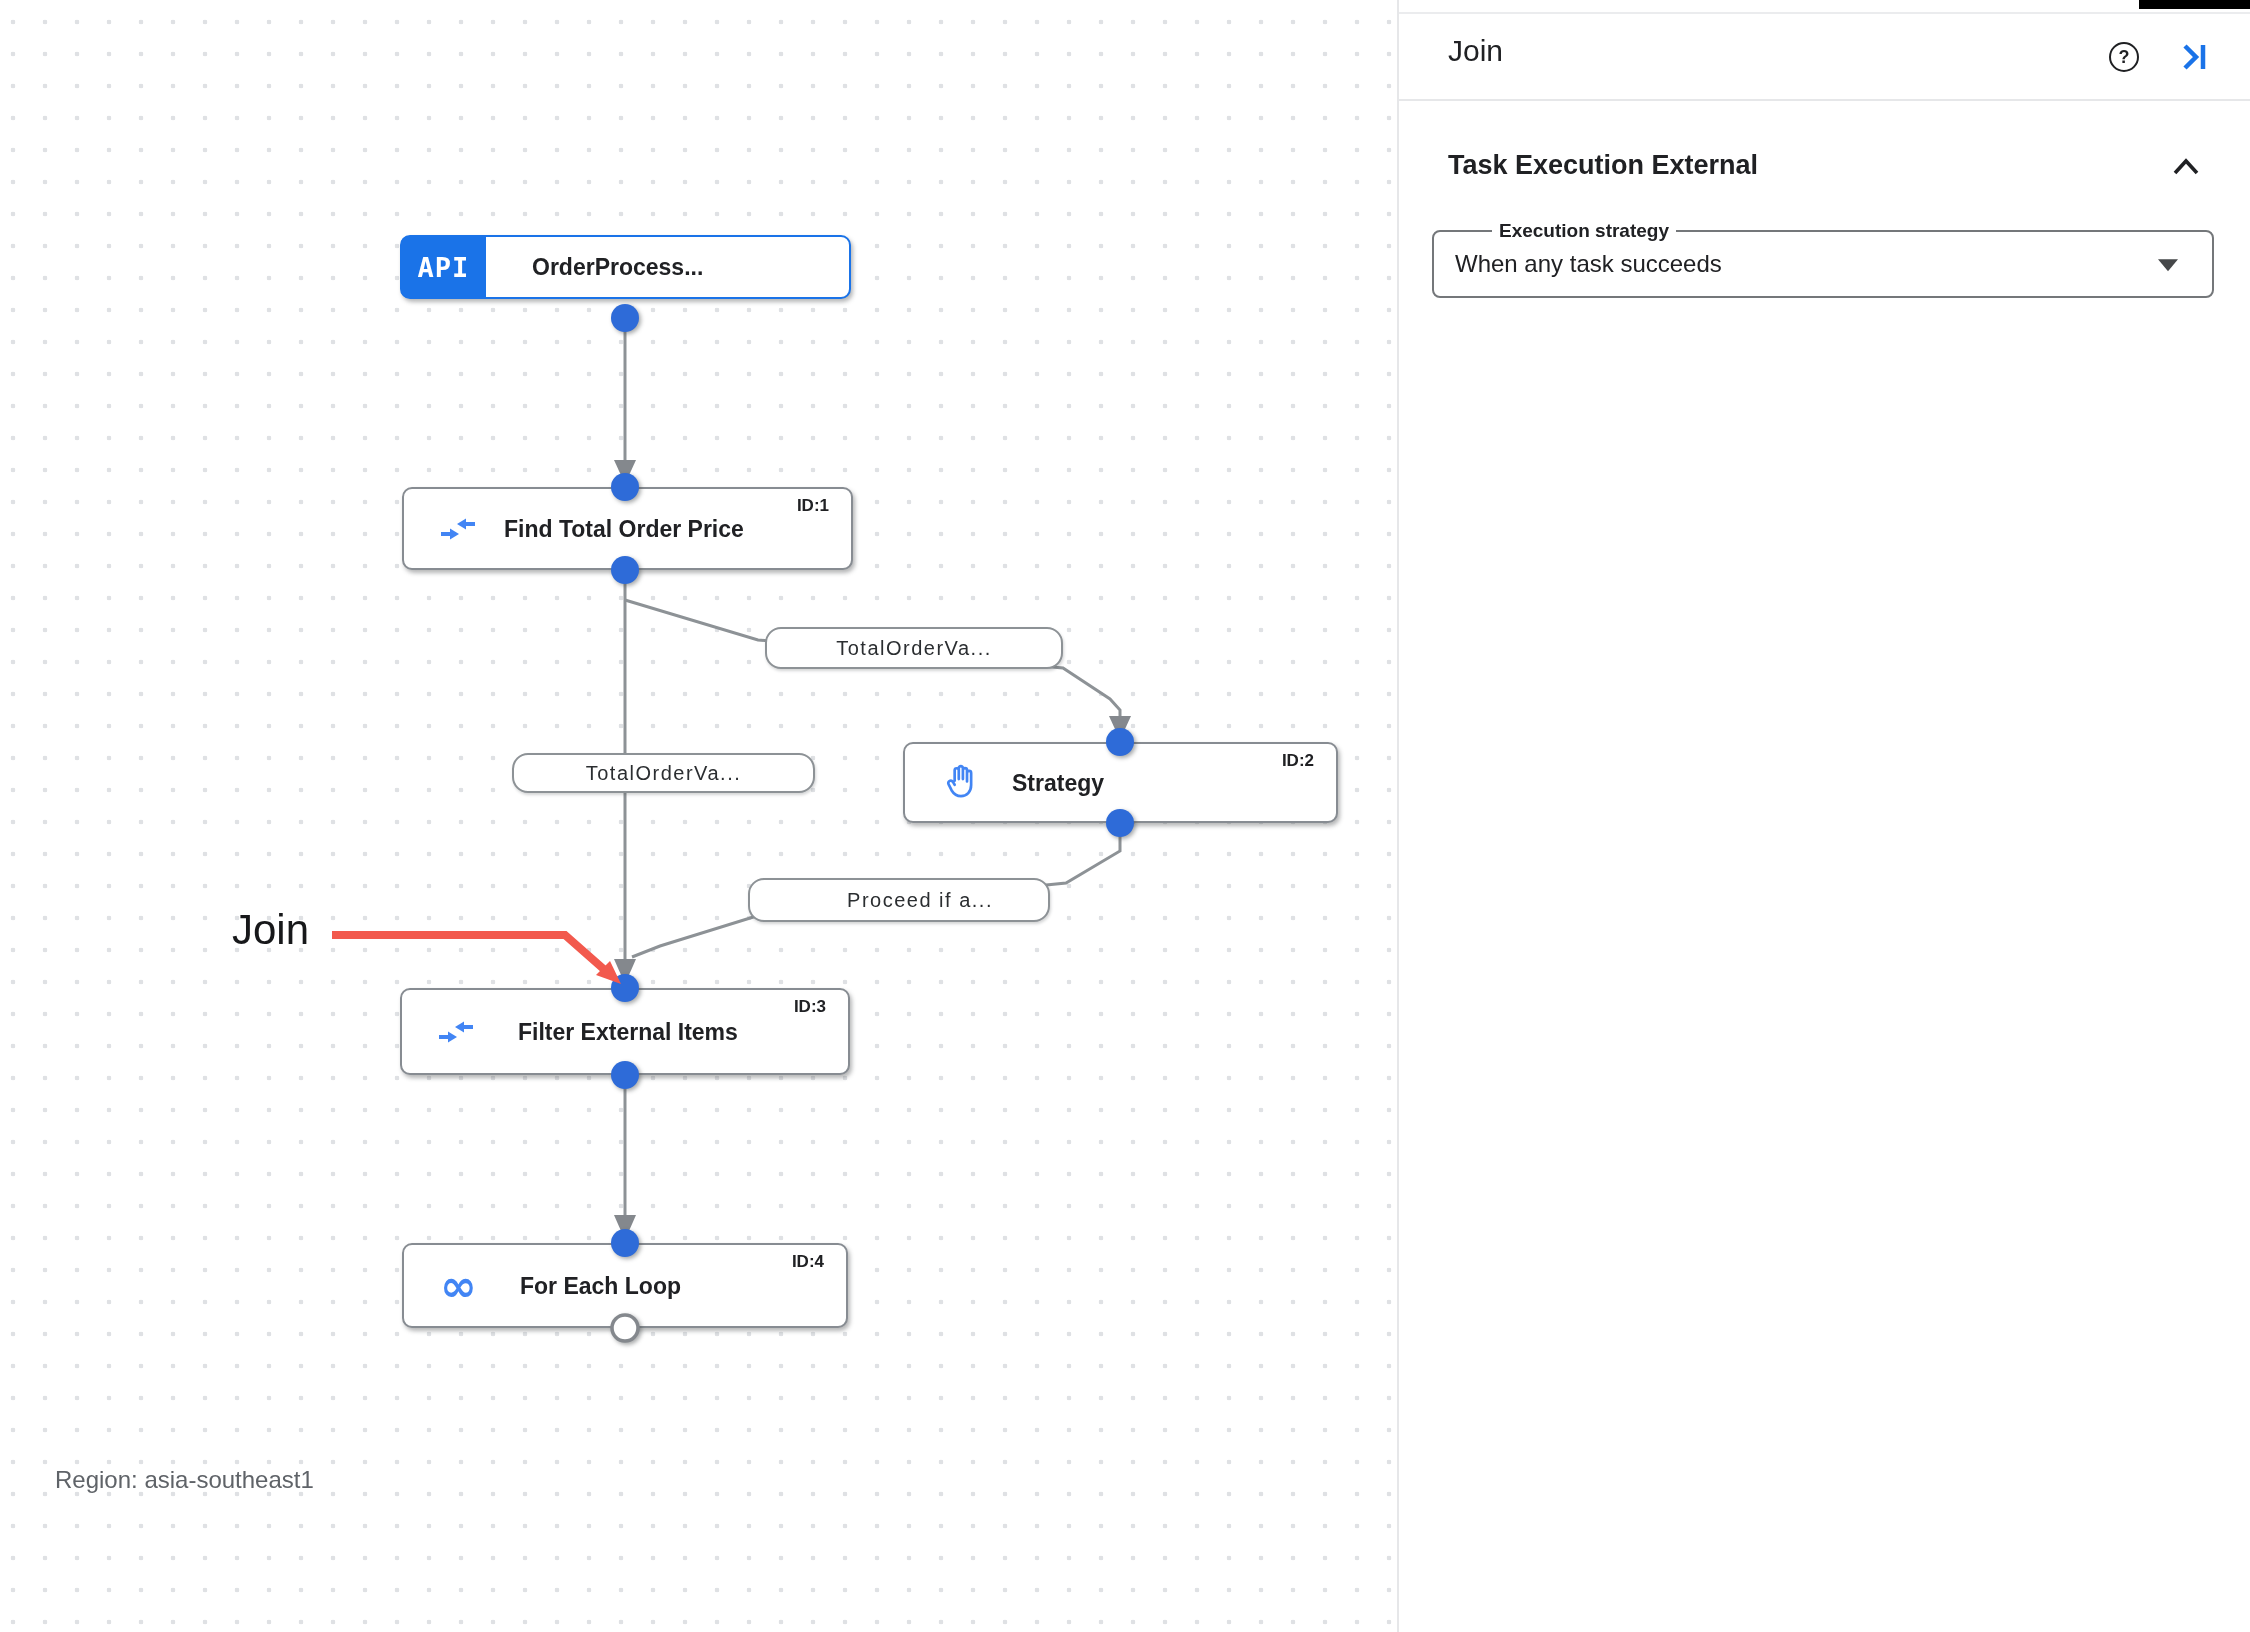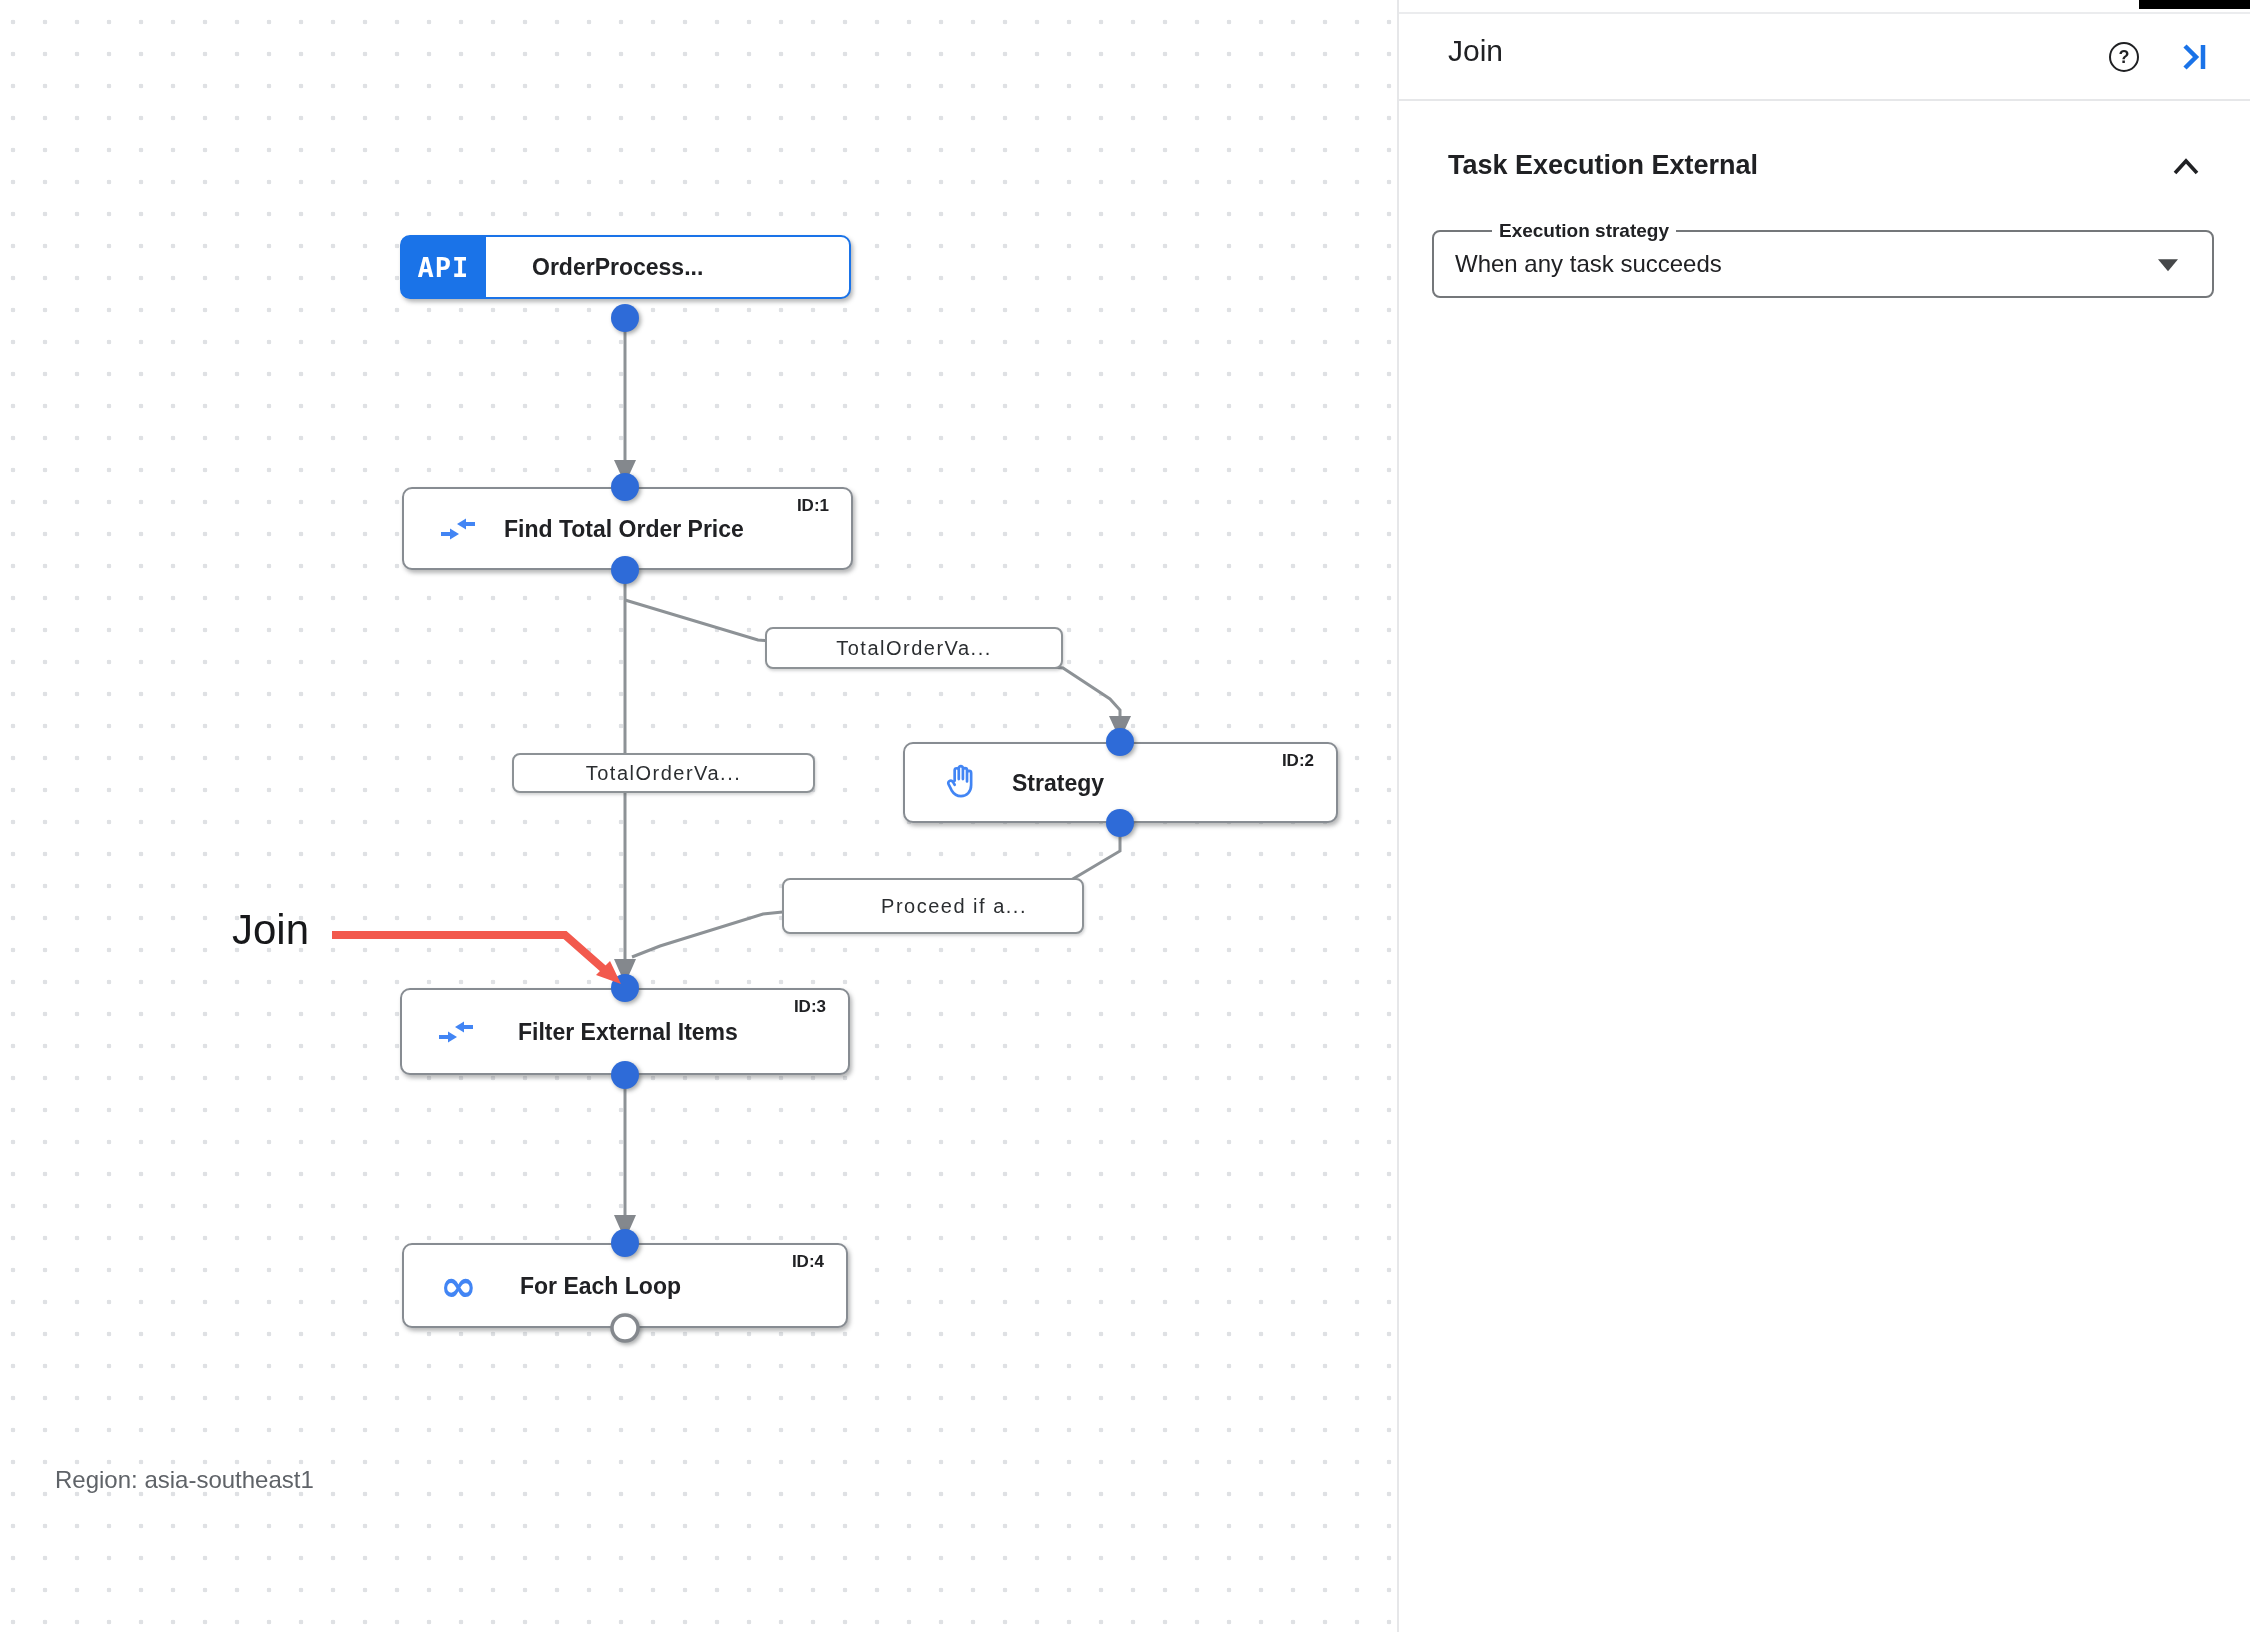--- a/index.html
+++ b/index.html
@@ -83,30 +83,30 @@
   #node-3 .node-title { left: 116px; }
   #node-4 .node-title { left: 116px; }
   #node-1 .node-icon, #node-3 .node-icon, #node-4 .node-icon { left: 36px; }
   #node-2 .node-icon { left: 37px; }
 
   
   .edge-label {
     position: absolute;
     background: #fff;
     border: 2px solid #8d9296;
-    border-radius: 8px;
+    border-radius: 16px;
     box-shadow: 1px 2px 3px rgba(60,64,67,.22);
     display: flex; align-items: center; justify-content: center;
     font-size: 20px; letter-spacing: 1.5px; color: #2b2e31;
     z-index: 3;
     white-space: nowrap;
   }
   #edge-label-0 { left: 765px; top: 627px; width: 298px; height: 42px; }
   #edge-label-1 { left: 512px; top: 753px; width: 303px; height: 40px; }
-  #edge-label-2 { left: 782px; top: 878px; width: 302px; height: 56px; padding-left: 42px; }
+  #edge-label-2 { left: 748px; top: 878px; width: 302px; height: 44px; padding-left: 42px; }
 
   
   .annotation-text {
     position: absolute;
     left: 232px; top: 906px;
     font-size: 42px; color: #17181a;
     z-index: 5;
   }
 
   .region-label {

